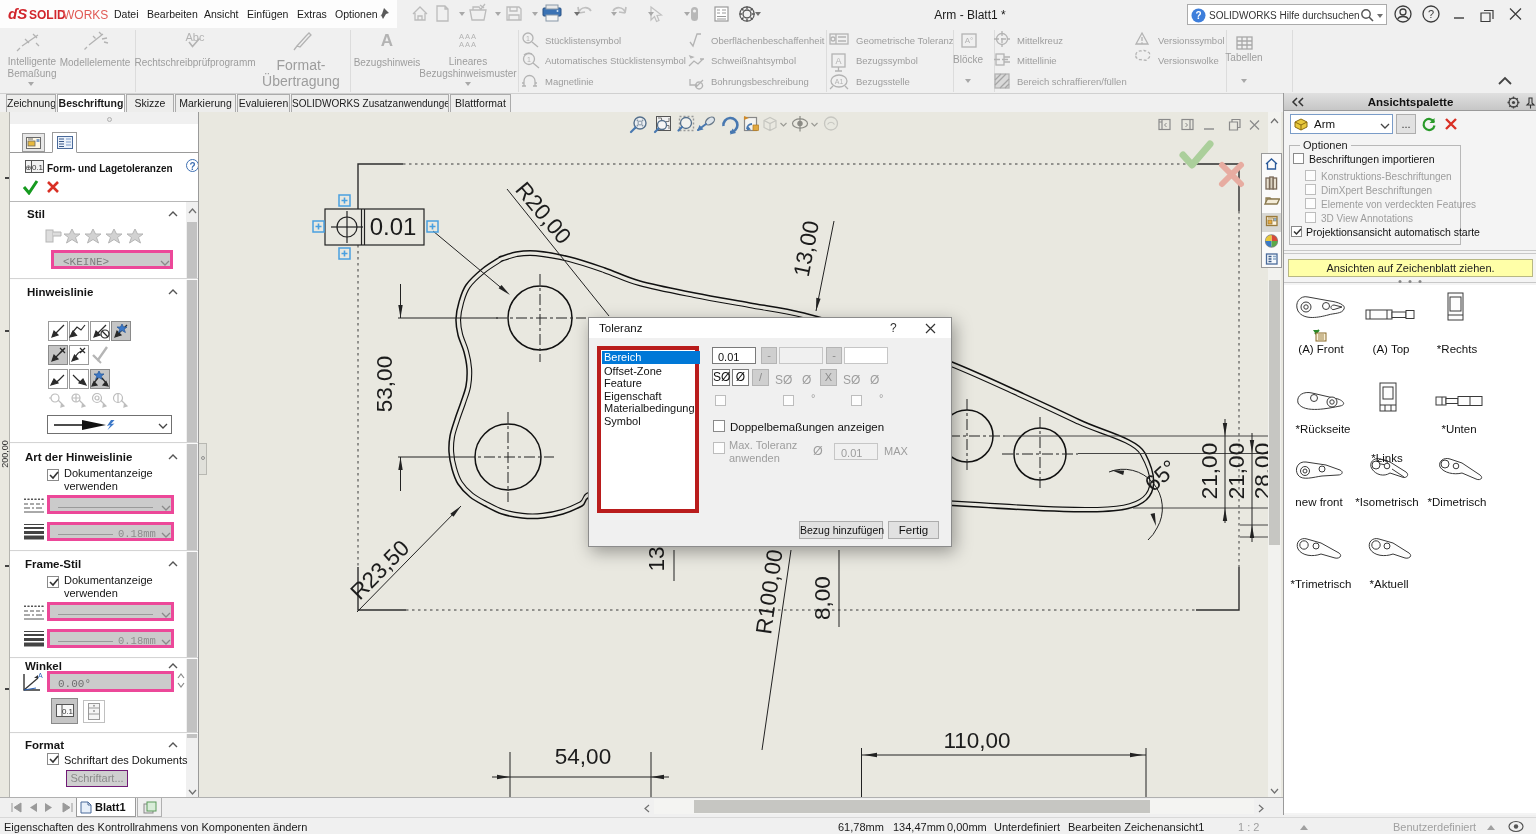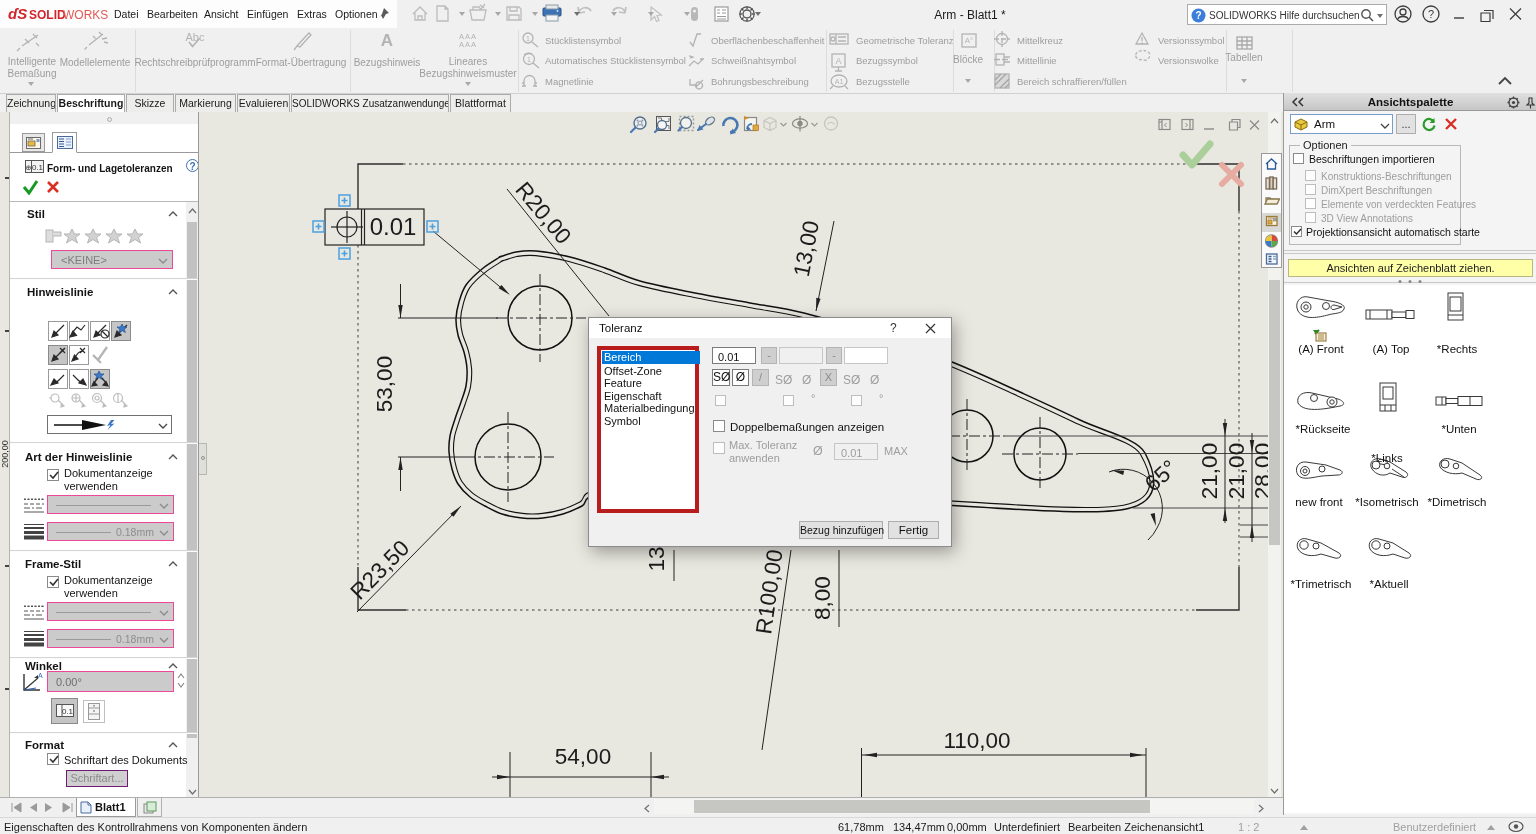--- a/index.html
+++ b/index.html
@@ -163,21 +163,21 @@
       <path d="M1136 27 a2.5 2.5 0 0 1 2 -3 a2.5 2.5 0 0 1 3 -1 a2.5 2.5 0 0 1 4 0 a2.5 2.5 0 0 1 3 1 a2.5 2.5 0 0 1 1.5 3.5 a2.5 2.5 0 0 1 -1.5 3 a2.5 2.5 0 0 1 -3.5 1.5 a2.5 2.5 0 0 1 -3.5 -0.5 a2.5 2.5 0 0 1 -3 -1 a2.5 2.5 0 0 1 -2 -3.5" stroke-dasharray="3 2"></path>
 
       <rect x="1237" y="9" width="15" height="12" stroke="#a8a8a8"></rect>
           <path d="M1237 13 l15 0 M1237 17 l15 0 M1242 9 l0 12 M1247 9 l0 12" stroke="#a8a8a8"></path>
     </g>
   </svg>
   <div class="abs gtx" style="left:1px;top:28px;width:62px;text-align:center;line-height:12px;font-size:10px;">Intelligente<br>Bemaßung</div>
   <div class="caret dim" style="left:28px;top:54px;"></div>
   <div class="abs gtx" style="left:45px;top:29px;width:100px;text-align:center;font-size:10px;">Modellelemente</div>
   <div class="abs gtx" style="left:130px;top:29px;width:130px;text-align:center;font-size:10px;">Rechtschreibprüfprogramm</div>
-  <div class="abs gtx" style="left:251px;top:29px;width:100px;text-align:center;font-size:10px;">Format-Übertragung</div>
+  <div class="abs gtx" style="left:251px;top:29px;width:100px;text-align:center;font-size:14px;">Format-Übertragung</div>
   <div class="abs gtx" style="left:337px;top:29px;width:100px;text-align:center;font-size:10px;">Bezugshinweis</div>
   <div class="abs gtx" style="left:408px;top:28px;width:120px;text-align:center;line-height:12px;font-size:10px;">Lineares<br>Bezugshinweismuster</div>
   <div class="caret dim" style="left:465px;top:54px;"></div>
   <div class="abs gtx" style="font-size:9.5px;left:545px;top:7px;">Stücklistensymbol</div>
   <div class="abs gtx" style="font-size:9.5px;left:545px;top:27px;">Automatisches Stücklistensymbol</div>
   <div class="abs gtx" style="font-size:9.5px;left:545px;top:48px;">Magnetlinie</div>
   <div class="abs gtx" style="font-size:9.5px;left:711px;top:7px;">Oberflächenbeschaffenheit</div>
   <div class="abs gtx" style="font-size:9.5px;left:711px;top:27px;">Schweißnahtsymbol</div>
   <div class="abs gtx" style="font-size:9.5px;left:711px;top:48px;">Bohrungsbeschreibung</div>
   <div class="abs gtx" style="font-size:9.5px;left:856px;top:7px;">Geometrische Toleranz</div>
@@ -221,21 +221,21 @@
   <div class="abs" style="left:5px;top:576px;width:4px;height:1.5px;background:#444;"></div>
 </div>
 
 <div class="abs" id="leftpanel" style="left:10px;top:112px;width:189px;height:686px;background:#fff;border-right:1px solid #9a9a9a;overflow:hidden;">
   <style>
     .ph { position:absolute; font-size:11.5px; font-weight:bold; color:#141414; }
     .chev { position:absolute; width:10px; height:6px; }
     .grv { position:absolute; left:0; width:188px; height:2px; border-top:1px solid #d4d4d4; border-bottom:1px solid #fcfcfc; }
     .ibtn { position:absolute; width:20px; height:20px; background:#fff; border:1px solid #9a9a9a; }
     .ibtn.on { background:#c5c5c5; border-color:#8a8a8a; }
-    .ddg { position:absolute; background:#cbcbcb; border:1px solid #ec4899; height:19px; }
+    .ddg { position:absolute; background:#cbcbcb; border:3px solid #ec4899; height:19px;font-family:Liberation Mono, monospace; }
   </style>
   <div class="abs" style="left:0;top:0;width:188px;height:12px;background:#f0f0f0;"></div>
   <div class="abs" style="left:97px;top:5px;width:5px;height:5px;border-radius:50%;border:1px solid #b0b0b0;background:#e8e8e8;"></div>
 
   <div class="abs" style="left:12px;top:21px;width:23px;height:19px;background:#e8e8e8;border:1px solid #9a9a9a;"></div>
   <svg class="abs" style="left:16px;top:25px;" width="15" height="12" viewBox="0 0 15 12">
         <rect x="0.5" y="0.5" width="14" height="11" fill="#fdf6e3" stroke="#6a6a6a"></rect>
         <rect x="2" y="4" width="7" height="5" fill="#e8b93c" stroke="#6a6a6a" stroke-width="0.8"></rect>
         <path d="M2 2 l5 0" stroke="#6a6a6a"></path>
         <rect x="10.5" y="2" width="3" height="3" fill="#7a9cc8"></rect>

